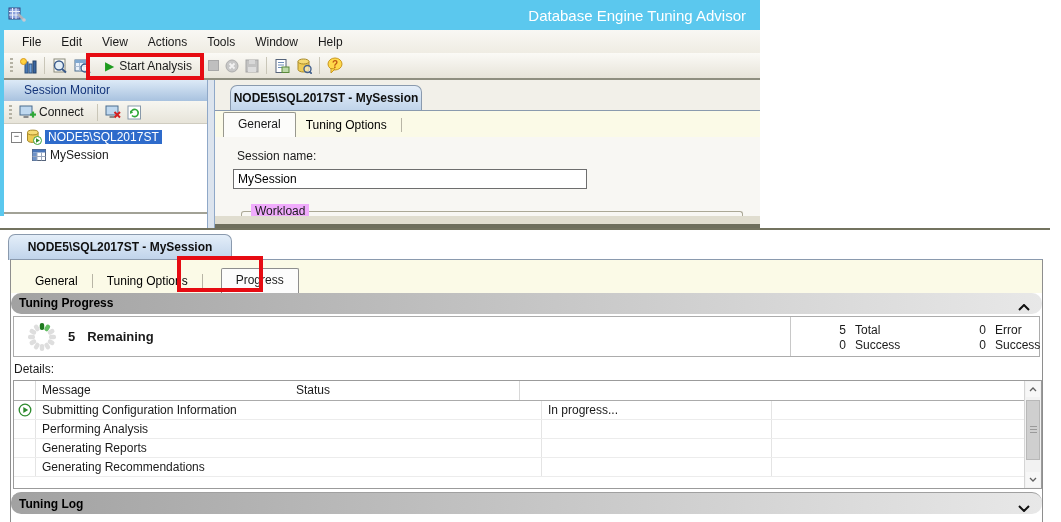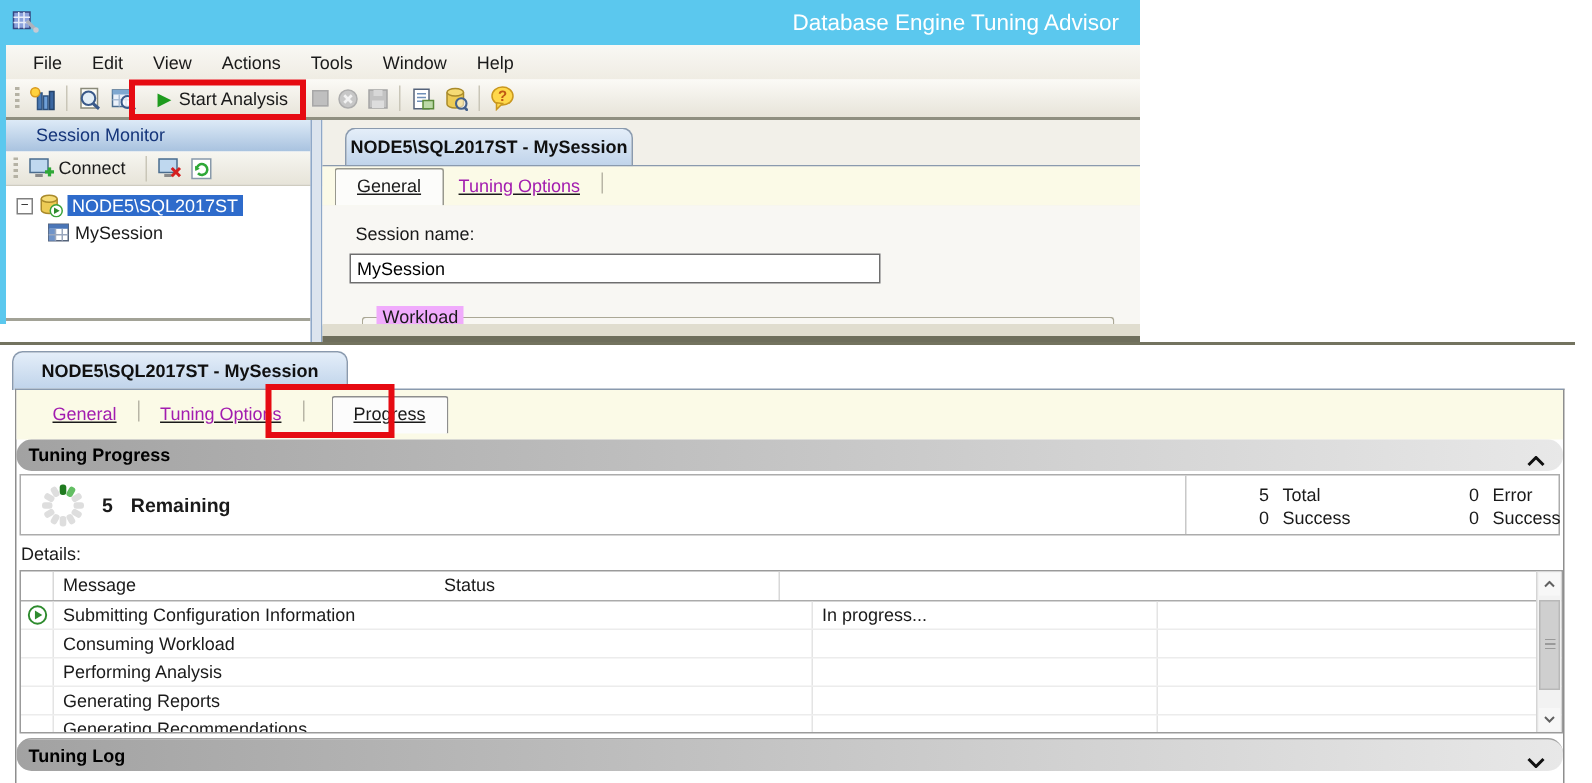--- a/index.html
+++ b/index.html
@@ -42,22 +42,22 @@
   .child-label{margin-left:4px;}
   .splitter{left:207px;top:80px;width:8px;height:148px;background:#DCE4EE;
             border-left:1px solid #8FA8C8;border-right:1px solid #8FA8C8;box-sizing:border-box;}
 
   
   .docarea{left:215px;top:80px;width:545px;height:136px;background:#F2F0E9;}
   .doctab{background:linear-gradient(#E4EEF9,#BFD3EA);border:1px solid #8A9AAE;border-bottom:none;
           border-radius:7px 7px 0 0;font-weight:bold;text-align:center;line-height:24px;color:#101010;}
   #top-doctab{left:230px;top:85px;width:190px;height:25px;}
   .tabpanel-top{left:215px;top:110px;width:545px;height:106px;border-top:1px solid #8A9AAE;box-sizing:border-box;}
-  .tabstrip{height:26px;background:#FBFAE7;display:flex;align-items:center;text-decoration:underline;}
-  .flat-tab{padding:4px 10px 5px;color:#a21caf;}
+  .tabstrip{height:26px;background:#FBFAE7;display:flex;align-items:flex-end;}
+  .flat-tab{padding:4px 10px 5px;color:#000000;}
   .pipe{width:1px;height:14px;background:#B8B5A6;margin:0 4px 5px;}
   .sel-tab{background:#FCFCFA;border:1px solid #98988E;border-bottom:none;padding:4px 14px 6px;
            margin-left:8px;border-radius:2px 2px 0 0;}
   .page{height:80px;background:#F8F7F3;position:relative;}
   .sess-label{position:absolute;left:22px;top:12px;}
   .sess-input{position:absolute;left:18px;top:32px;width:344px;height:18px;border:1px solid #6E6E6E;
               font-family:"Liberation Sans",sans-serif;font-size:12px;padding:0 4px;background:#ffffff;}
   .groupbox{position:absolute;left:26px;top:74px;width:500px;height:12px;border:1px solid #ABA896;
             border-bottom:none;border-radius:3px 3px 0 0;}
   .groupbox span{position:absolute;left:9px;top:-8px;background:#f0abfc;padding:0 4px;}
@@ -371,26 +371,20 @@
             <circle cx="7" cy="7" r="5.8" fill="#FFFFFF" stroke="#2E8B2E" stroke-width="1.3"></circle>
             <polygon points="5.3,4 10.2,7 5.3,10" fill="#2E8B2E"></polygon>
           </svg>
         </span>
         <span class="gcell c-action">Submitting Configuration Information</span>
         <span class="gcell c-status">In progress...</span>
         <span class="gcell c-msg"></span>
       </div>
       <div class="grow">
         <span class="gcell c-ic"></span>
-        <span class="gcell c-action">Consuming Workload</span>
-        <span class="gcell c-status"></span>
-        <span class="gcell c-msg"></span>
-      </div>
-      <div class="grow">
-        <span class="gcell c-ic"></span>
         <span class="gcell c-action">Performing Analysis</span>
         <span class="gcell c-status"></span>
         <span class="gcell c-msg"></span>
       </div>
       <div class="grow">
         <span class="gcell c-ic"></span>
         <span class="gcell c-action">Generating Reports</span>
         <span class="gcell c-status"></span>
         <span class="gcell c-msg"></span>
       </div>

